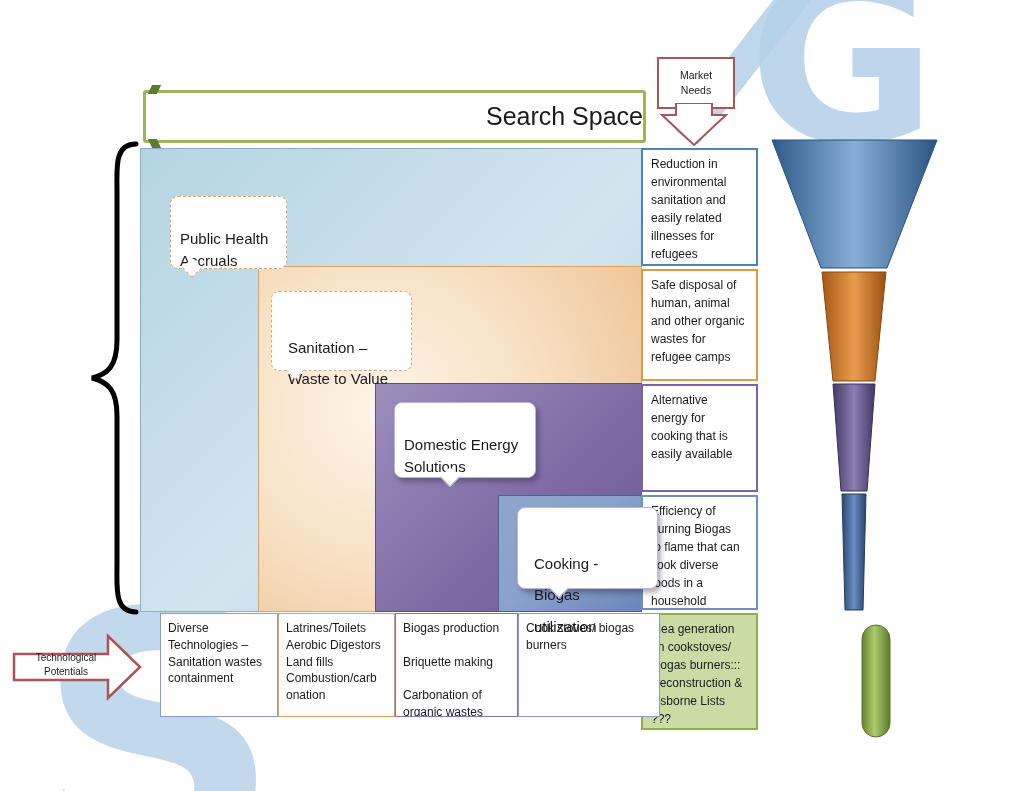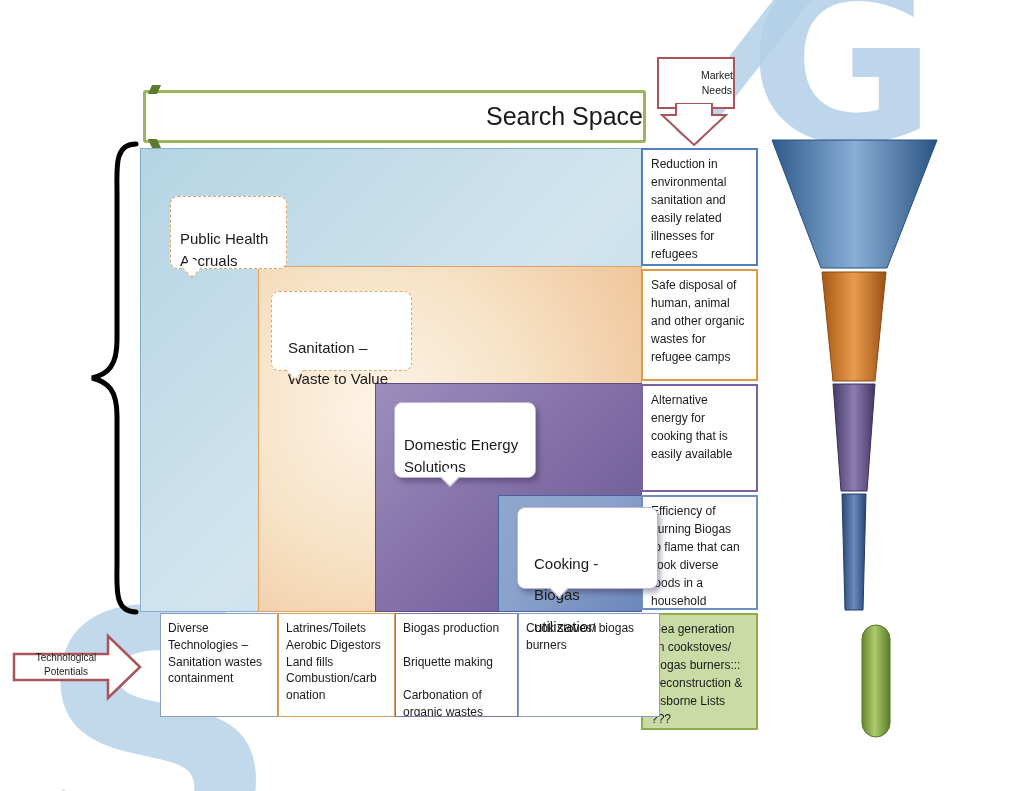--- a/index.html
+++ b/index.html
@@ -41,21 +41,21 @@
   .bubble-solid .tail{border-right:1px solid #bfb7cf;border-bottom:1px solid #bfb7cf;}
   .roomy{line-height:2.1;padding-left:16px;}
   
   .mbox{position:absolute;left:641px;width:117px;background:#fff;font-size:12px;line-height:1.5;
       padding:5px 8px;white-space:pre-line;overflow:hidden;box-sizing:border-box;z-index:3;}
   
   .tbox{position:absolute;top:613px;height:104px;background:#fff;font-size:12px;line-height:1.4;
       padding:6px 7px;white-space:pre-line;overflow:hidden;box-sizing:border-box;z-index:3;margin-left:20px;}
   
   .flagbox{left:657px;top:57px;width:74px;height:48px;border:2px solid #a85458;background:#fff;
-      display:flex;align-items:center;justify-content:flex-end;text-align:center;font-size:10.5px;
+      display:flex;align-items:center;justify-content:center;text-align:center;font-size:10.5px;
       line-height:1.4;white-space:pre-line;z-index:6;}
   .arrow-svg{position:absolute;z-index:6;}
   .tech-label{position:absolute;left:20px;top:651px;width:92px;text-align:center;font-size:10px;
       line-height:1.35;white-space:pre-line;z-index:7;}
   .brace-svg{position:absolute;left:84px;top:138px;z-index:2;}
   .funnel-svg{position:absolute;left:762px;top:136px;z-index:2;}
 </style>
 </head>
 <body>
 

